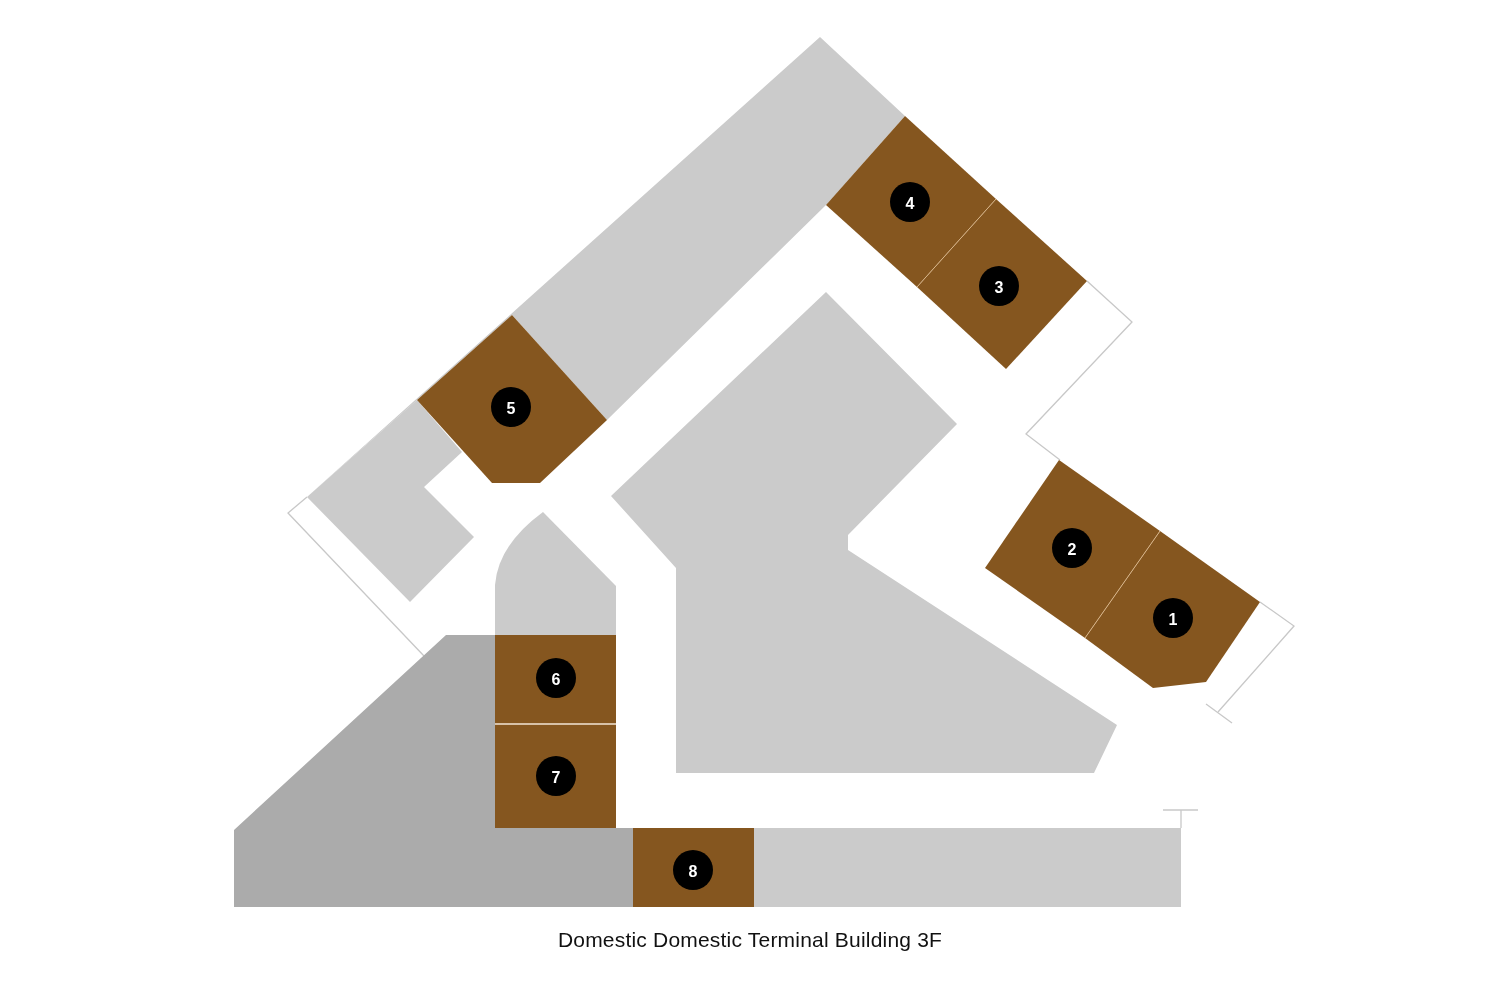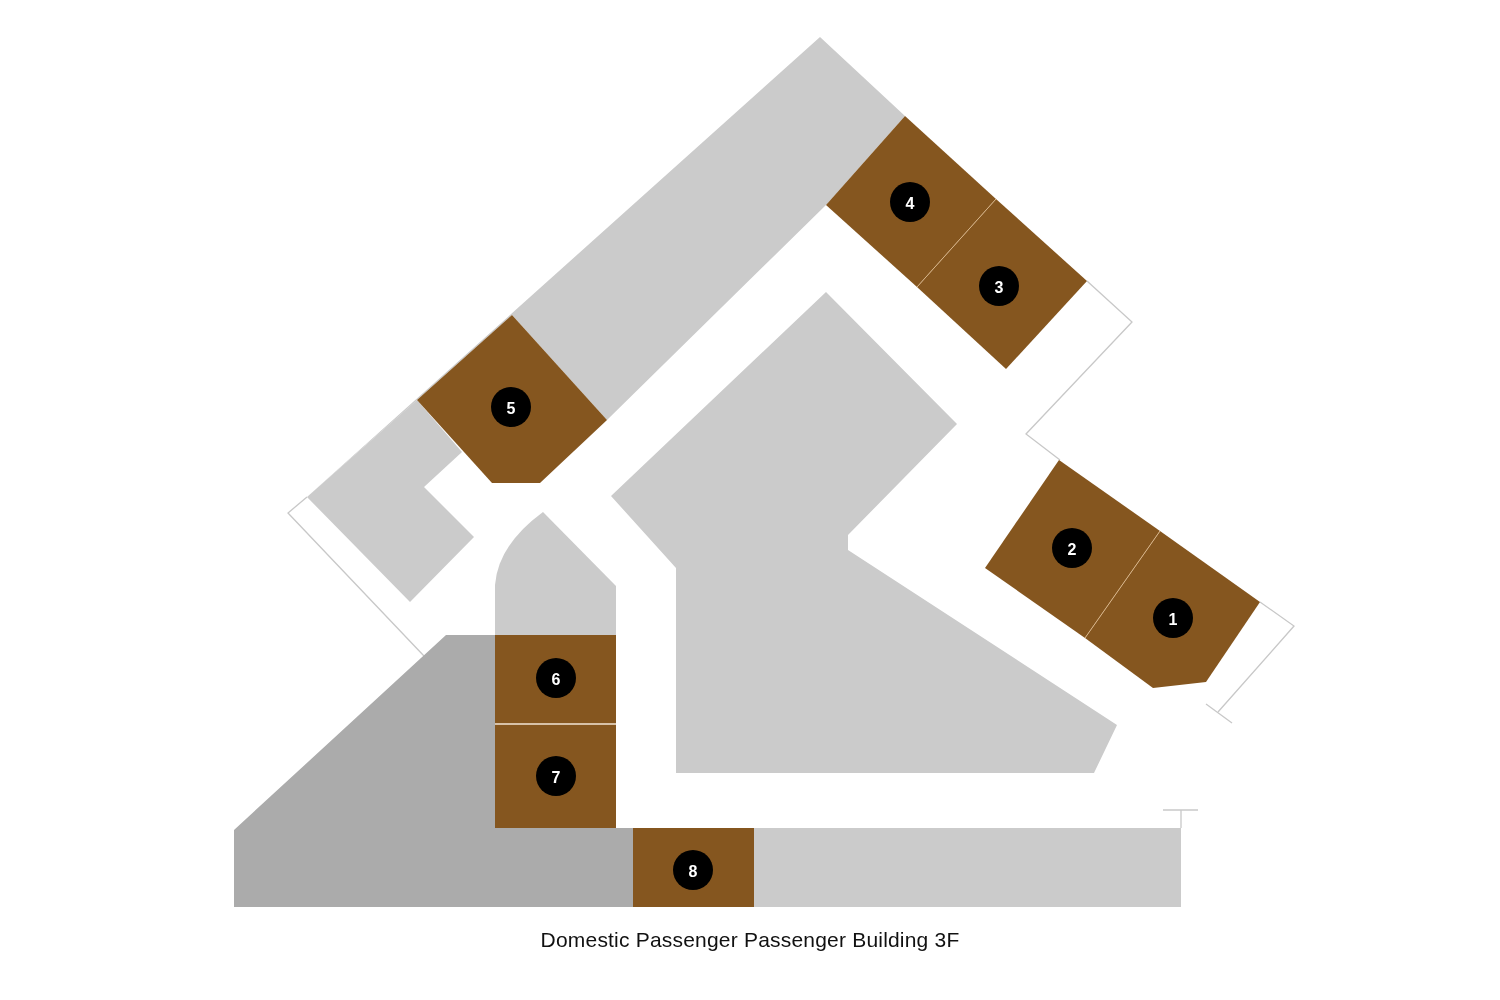--- a/index.html
+++ b/index.html
@@ -103,13 +103,13 @@
   <g class="marker">
     <circle cx="556" cy="776" r="20"></circle>
     <text x="556" y="777">7</text>
   </g>
   <g class="marker">
     <circle cx="693" cy="870" r="20"></circle>
     <text x="693" y="871">8</text>
   </g>
 </svg>
 
-<div id="caption">Domestic Passenger Passenger Building 3F</div>
+<div id="caption">Domestic Domestic Terminal Building 3F</div>
 
 </body></html>

